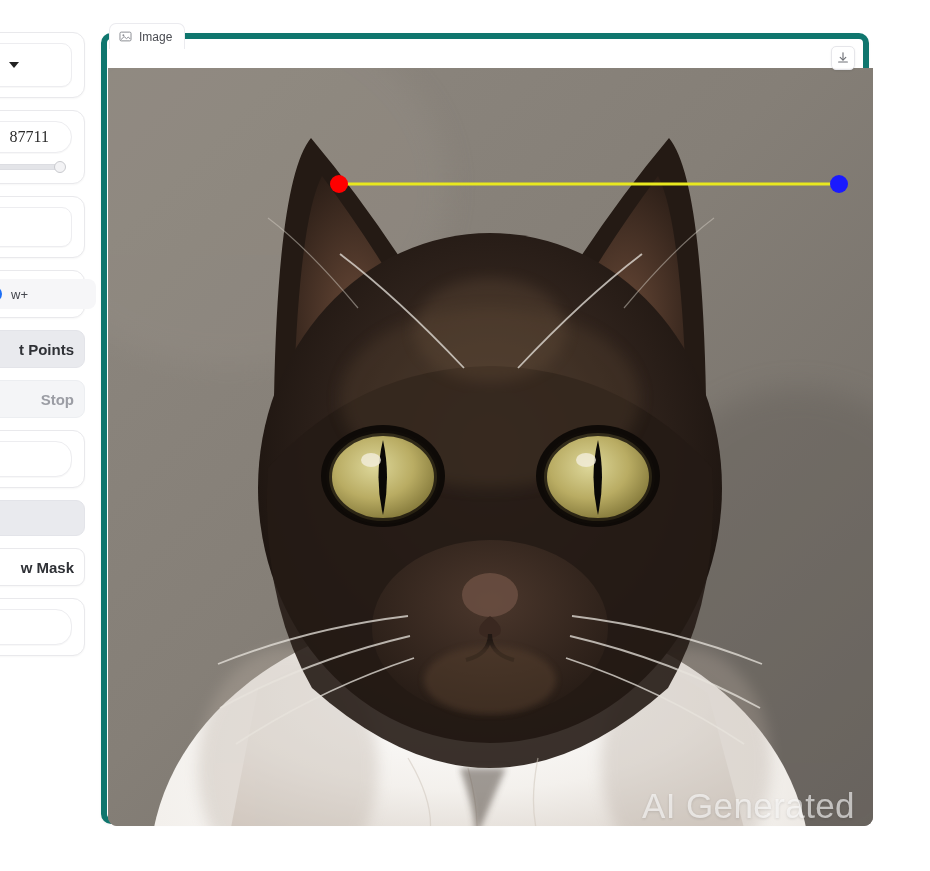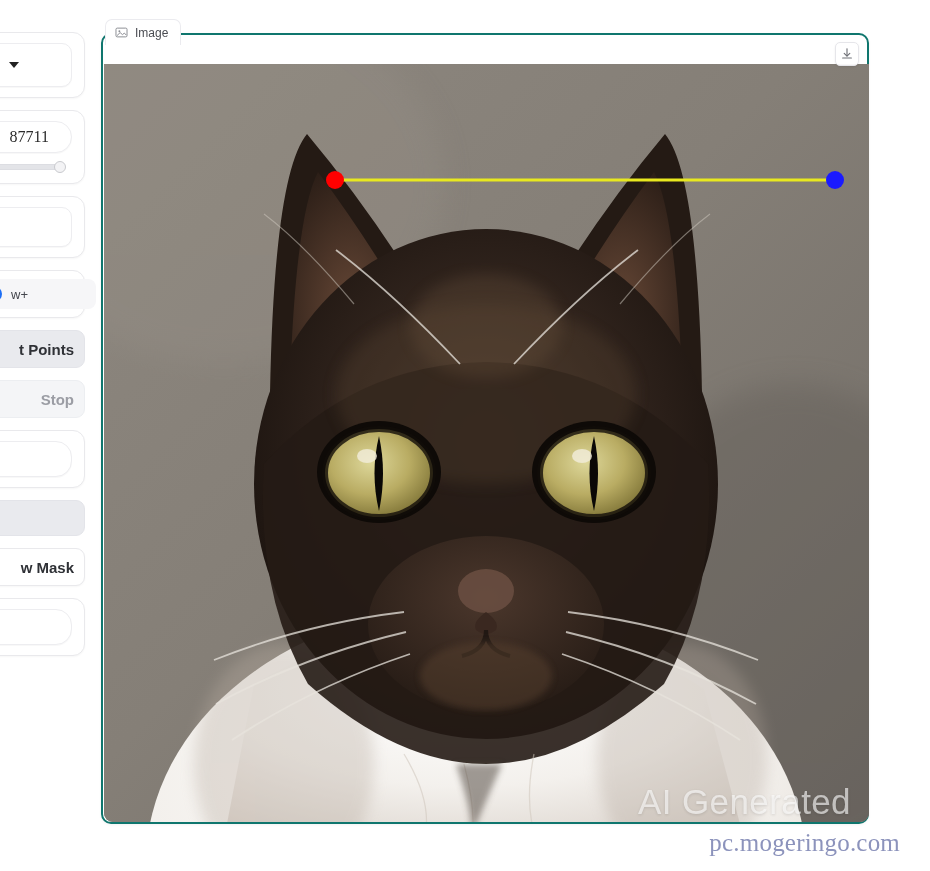--- a/index.html
+++ b/index.html
@@ -100,21 +100,21 @@
   .btn-light { background: #f4f5f7; color: #9b9da4; border-color:#eceef1; }
   .btn-plain { background: #fff; color: #2f3136; border:1px solid #e9e9ec;
                box-shadow: 0 1px 2px rgba(16,18,27,.035); }
   .btn-flat  { background: #e9eaee; color: #2f3136; border-color:#e3e4e9; height:36px; }
 
   
   .panel {
     position: absolute; left: 101px; top: 33px;
     width: 768px; height: 791px;
     background: #ffffff;
-    border: 2px solid #0f766e;
+    border: 6px solid #0f766e;
     border-radius: 10px;
     box-shadow: 0 1px 3px rgba(16,18,27,.05);
   }
   .panel-tab {
     position: absolute; left: 2px; top: -16px;
     height: 26px; padding: 0 12px 0 9px;
     background: #fff;
     border: 1px solid #ebebef;
     border-bottom: none;
     border-radius: 7px 7px 0 0;
@@ -347,14 +347,13 @@
           <line x1="231" y1="116" x2="731" y2="116" stroke="#e8e81f" stroke-width="3"></line>
           <circle cx="231" cy="116" r="9" fill="#ff0000"></circle>
           <circle cx="731" cy="116" r="9" fill="#1a1aff"></circle>
         </svg>
 
         <div class="watermark">AI Generated</div>
       </div>
     </div>
   </div>
 
-  <div class="site-tag">pc.mogeringo.com</div>
 </div>
 
 </body></html>

